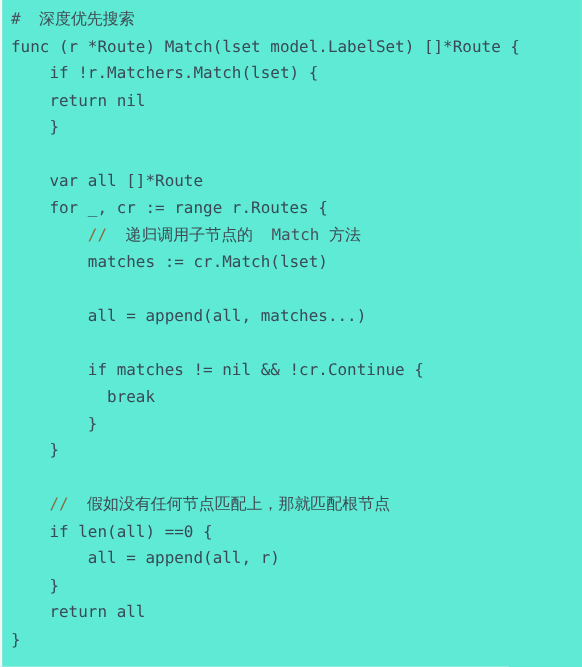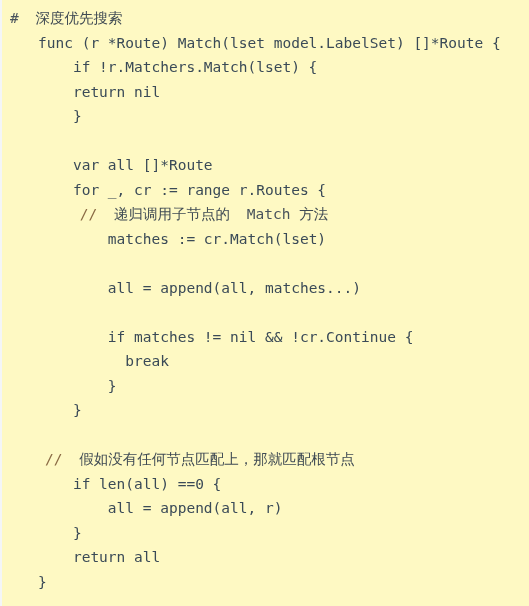--- a/index.html
+++ b/index.html
@@ -12,21 +12,21 @@
     height: 606px;
     overflow: hidden;
     font-family: "DejaVu Sans Mono", "Liberation Mono", monospace;
   }
 
   #code-block {
     position: relative;
     width: 529px;
     height: 606px;
     box-sizing: border-box;
-    background: #fef9c3;
+    background: #5eead4;
     padding: 6px 0 0 0;
   }
 
   
   #code-block::before {
     content: "";
     position: absolute;
     left: 0;
     top: 0;
     width: 2px;
@@ -47,21 +47,21 @@
     tab-size: 4;
   }
 
   .code-line {
     display: block;
     height: 24.5px;
     white-space: pre;
     min-height: 24.5px;
   }
 
-  .tok-plain   { color: #3a4a57; margin-left: 28px; }
+  .tok-plain   { color: #3a4a57; }
   .tok-comment { color: #49535c; padding-left: 8px; }
   .tok-slash   { color: #8a6a44; }
   .tok-hash    { color: #49535c; }
   .tok-cjk {
     font-family: "DejaVu Sans", "Liberation Sans", sans-serif;
     font-size: 14.5px;
     color: #3f4a53;
   }
 </style>
 </head>

